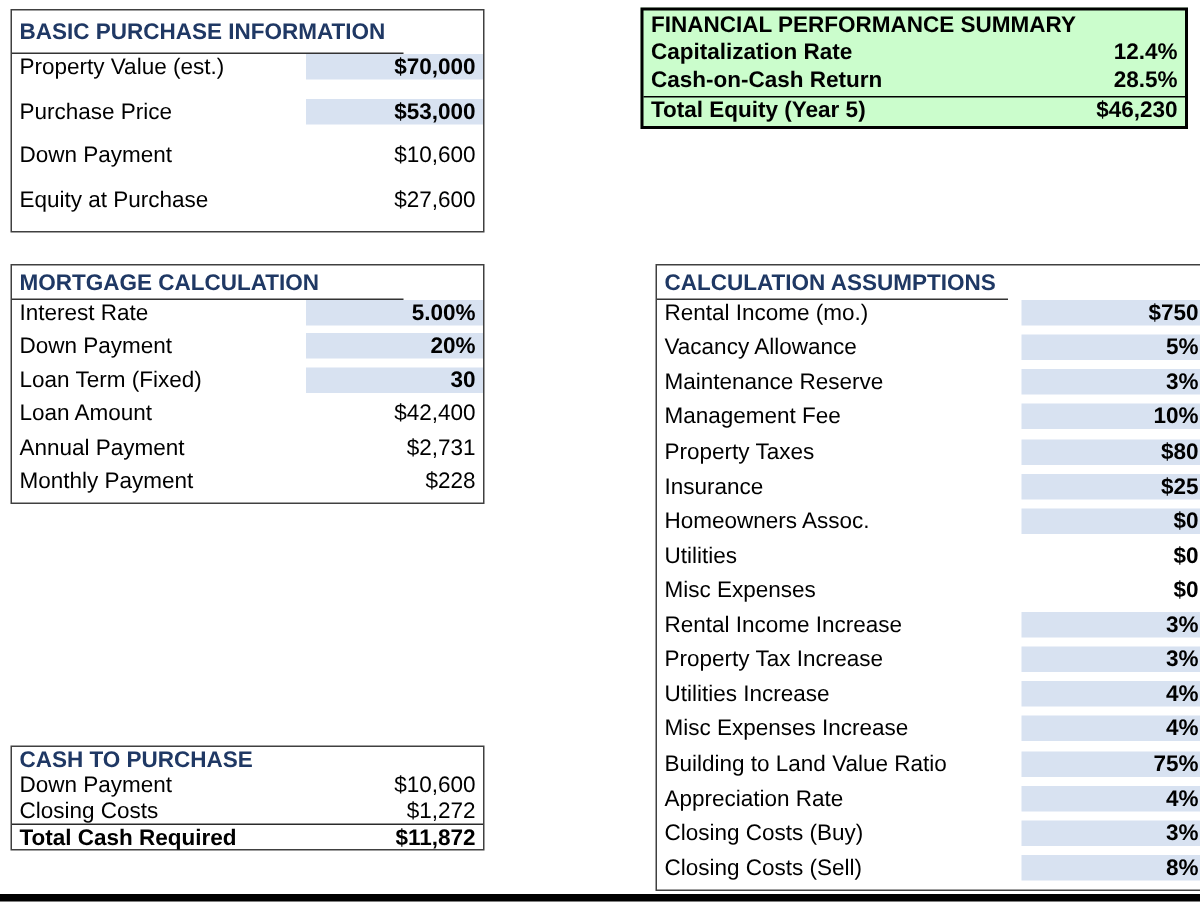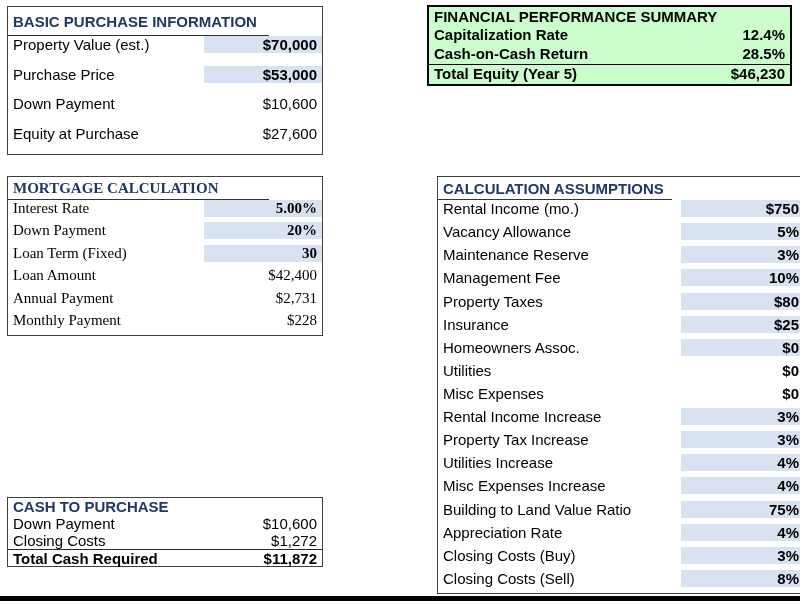--- a/index.html
+++ b/index.html
@@ -93,21 +93,21 @@
   <div class="row">
     <div class="lbl">Cash-on-Cash Return</div>
     <div class="val">28.5%</div>
   </div>
   <div class="row total-top">
     <div class="lbl">Total Equity (Year 5)</div>
     <div class="val">$46,230</div>
   </div>
 </div>
 
-<div class="tbl left-col underlined-wide" style="left:7px;top:176px;width:316px;height:160px;font-family:Liberation Serif, serif;">
+<div class="tbl left-col underlined-wide" style="left:7px;top:176px;width:316px;height:160px;">
   <div class="tbl-title">MORTGAGE CALCULATION</div>
   <div class="row">
     <div class="lbl">Interest Rate</div>
     <div class="val hl bold">5.00%</div>
   </div>
   <div class="row">
     <div class="lbl">Down Payment</div>
     <div class="val hl bold">20%</div>
   </div>
   <div class="row">

